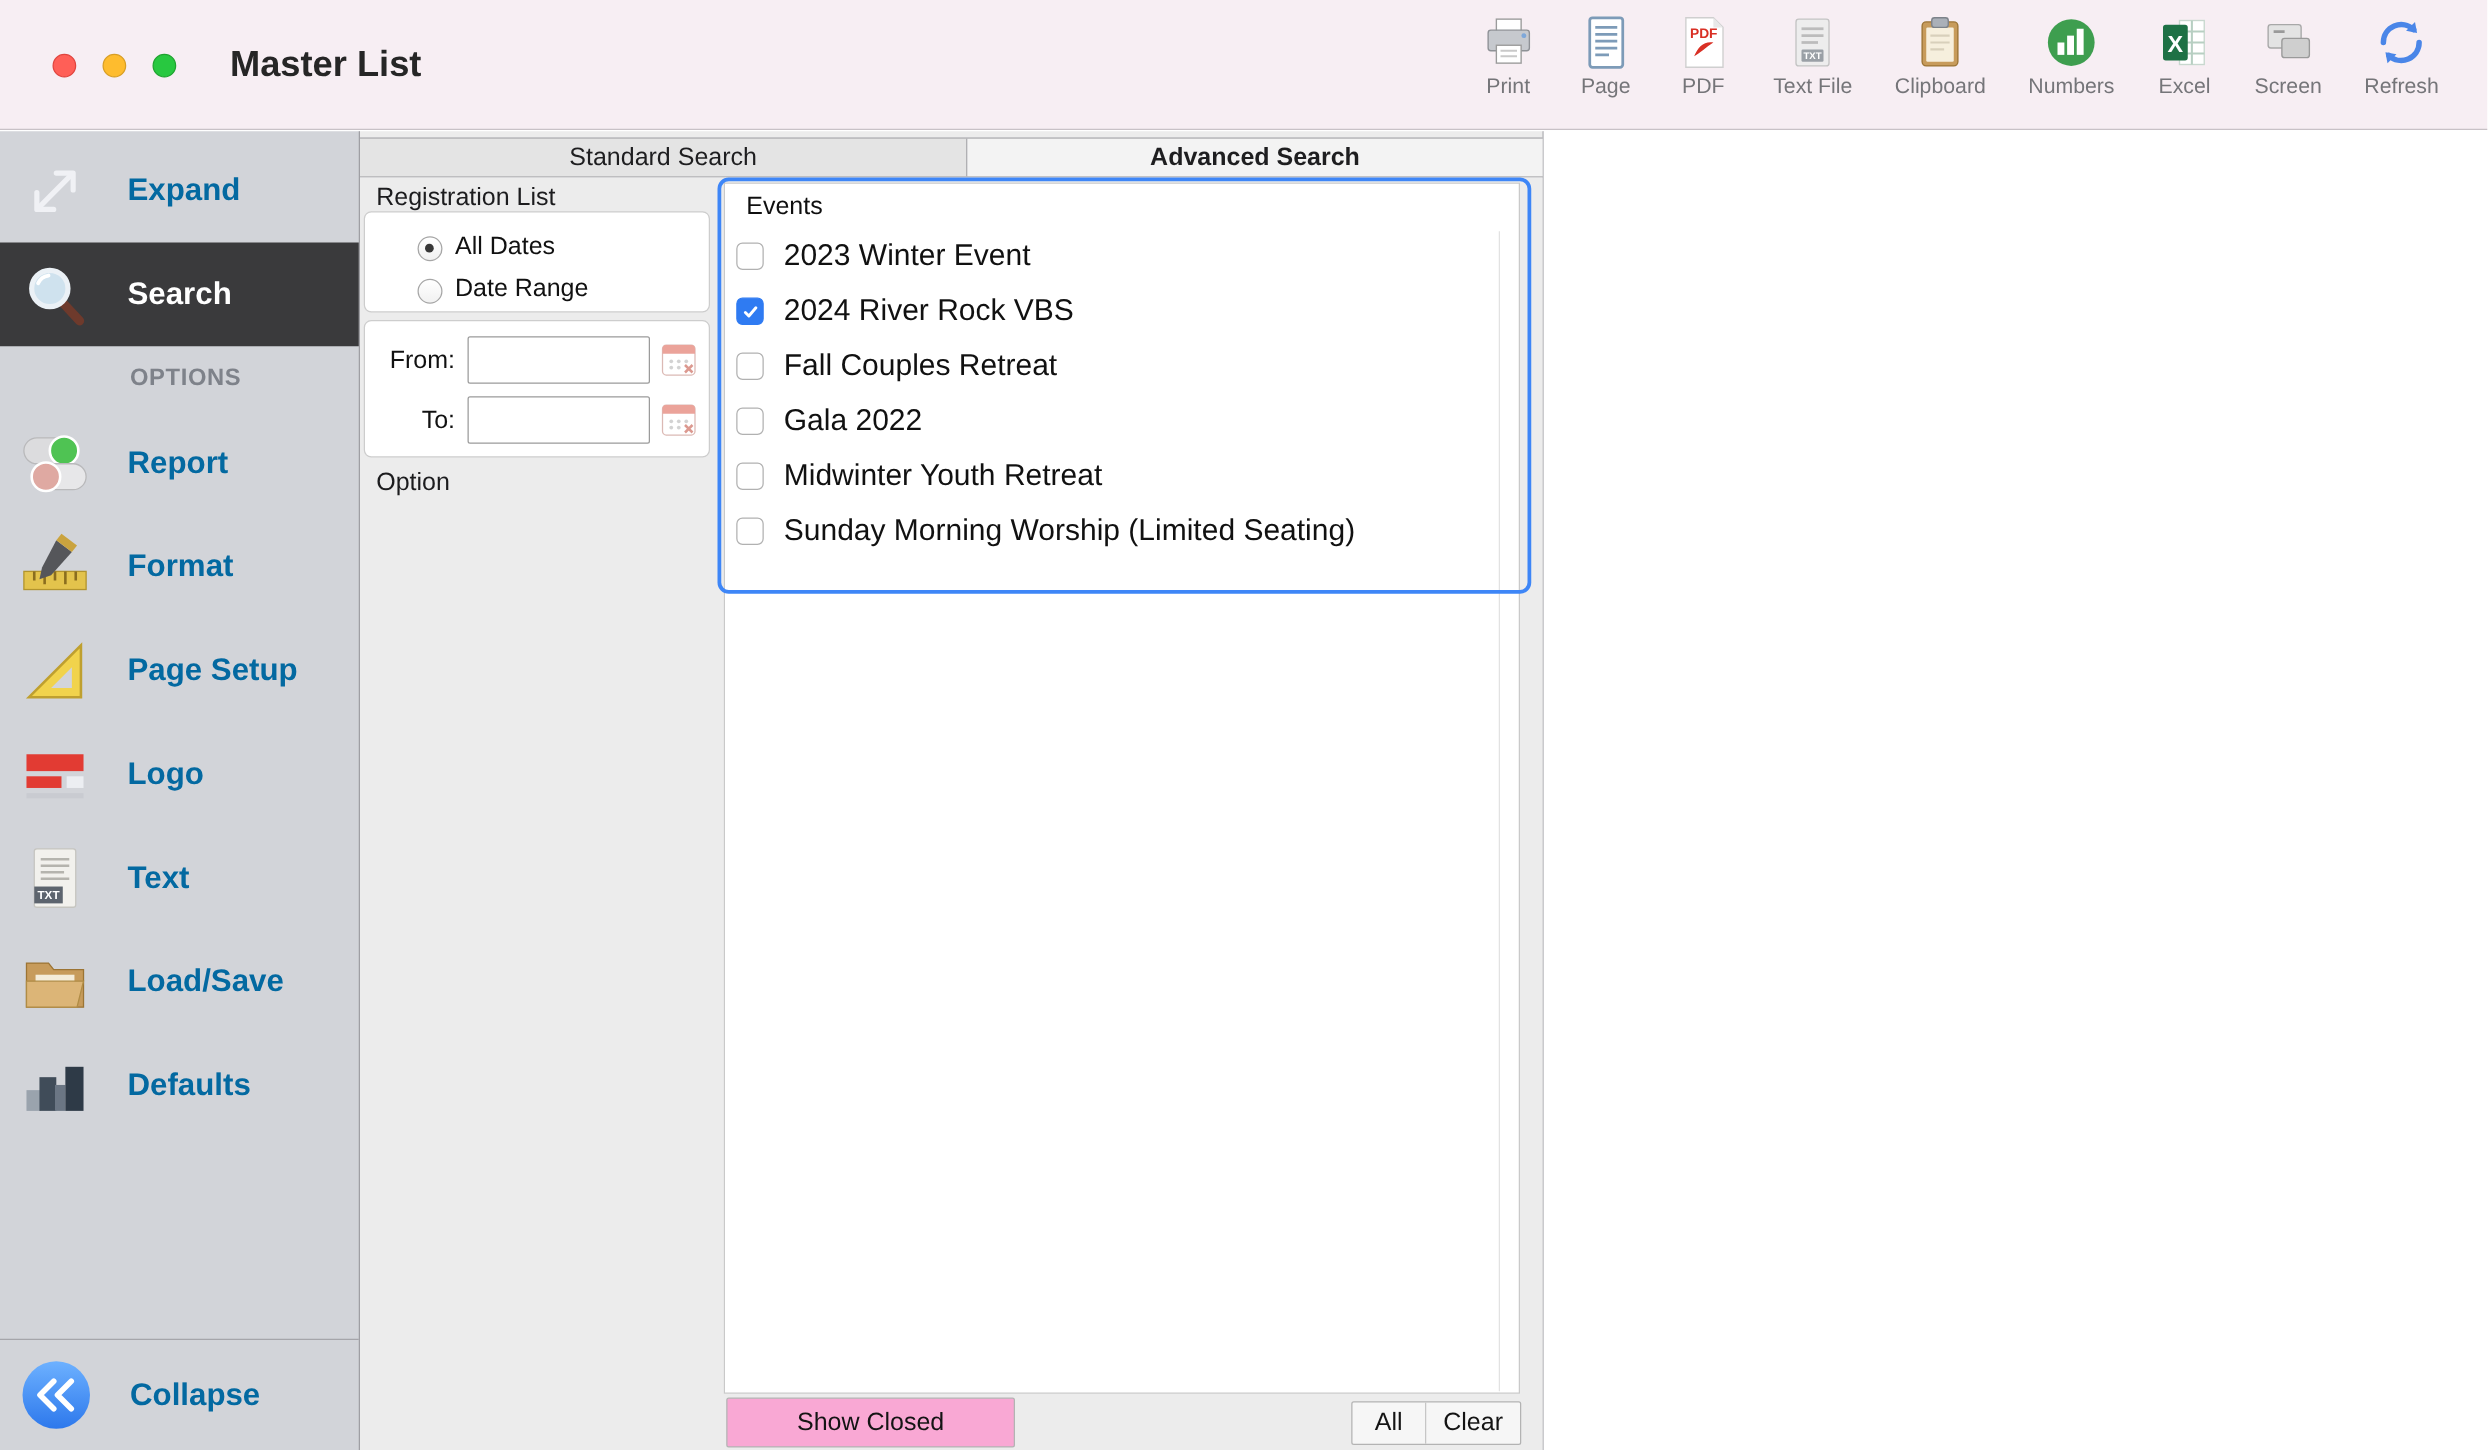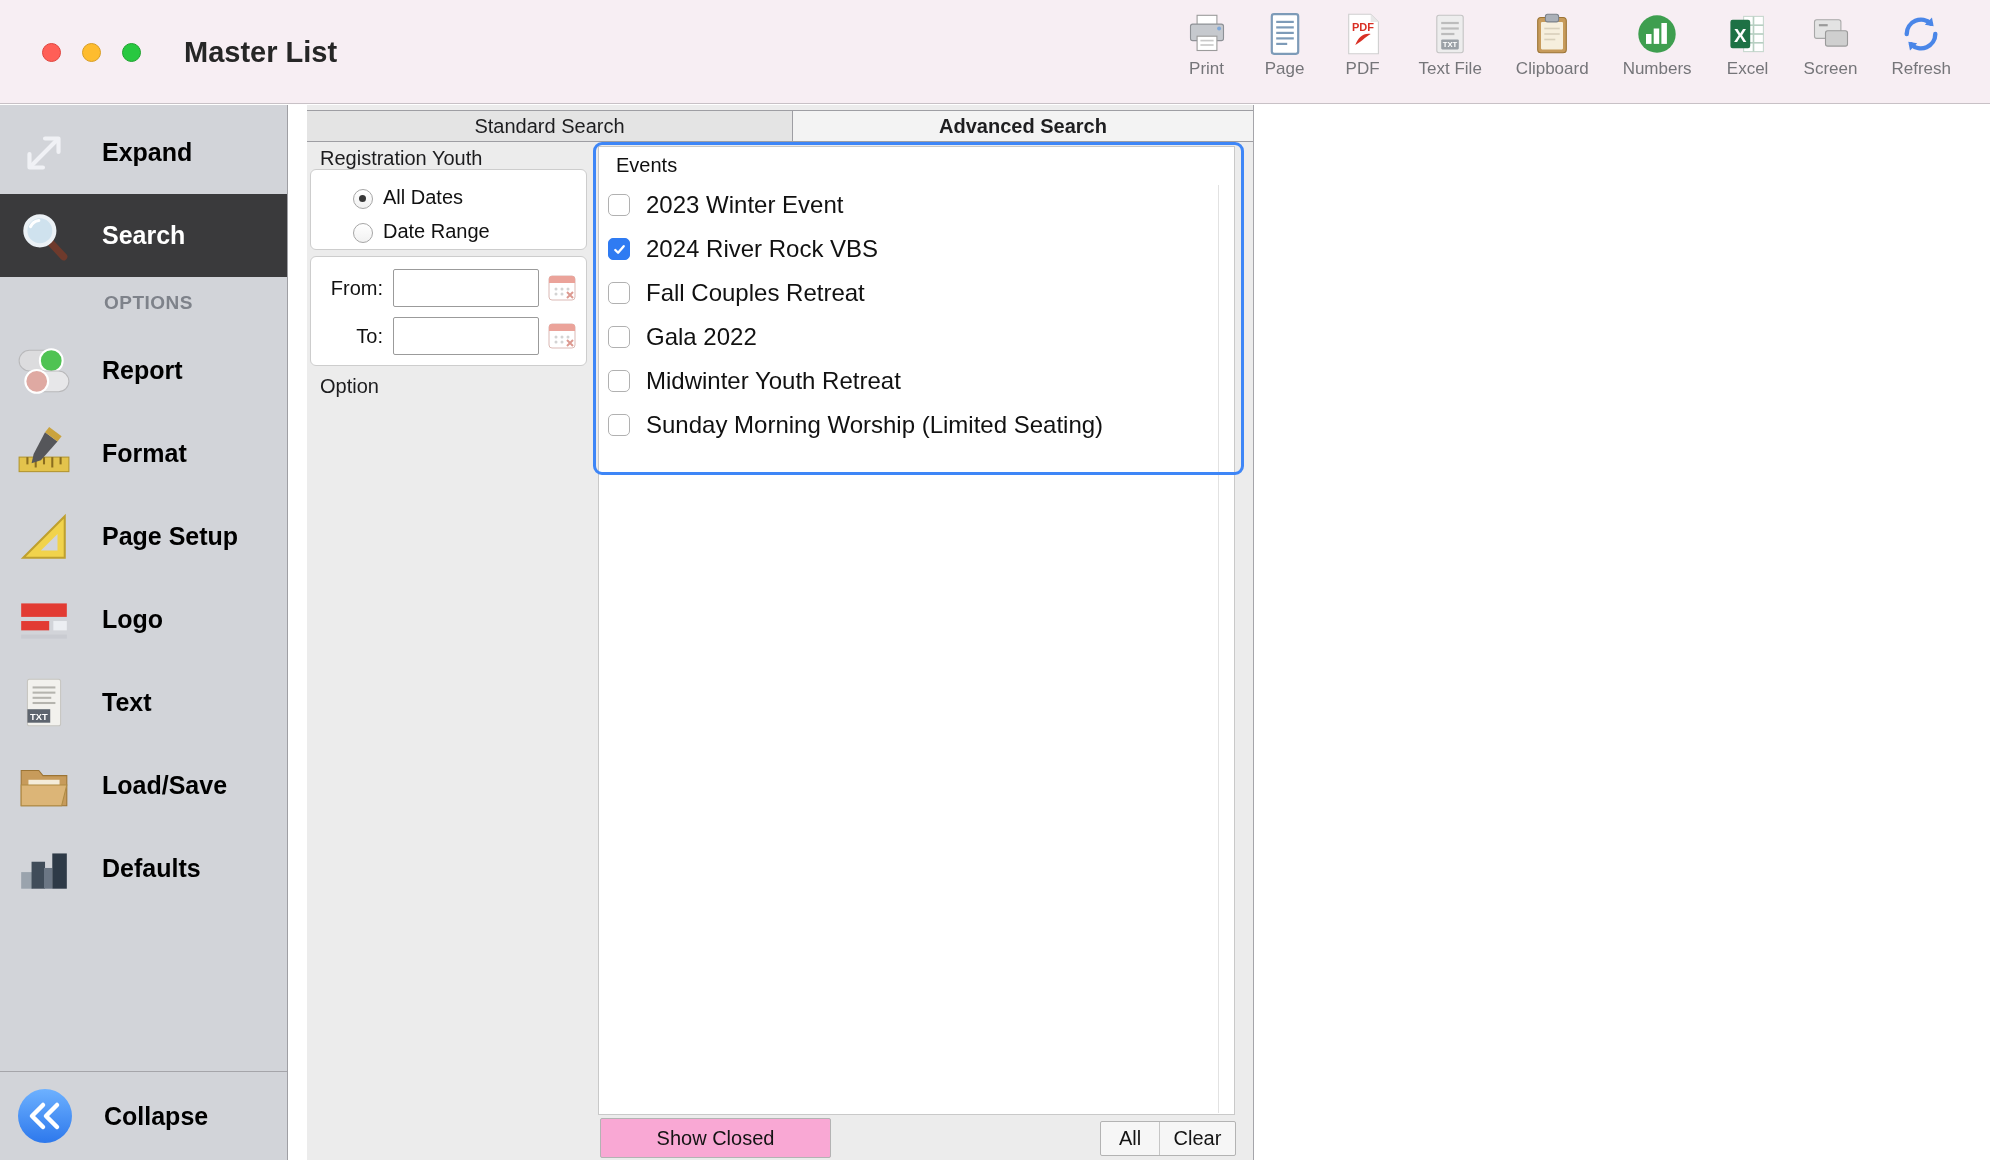--- a/index.html
+++ b/index.html
@@ -24,33 +24,33 @@
 
   
   .app-body { position:absolute; top:105px; left:0; right:0; bottom:0; display:flex; }
 
   
   .sidebar { width:288px; flex:none; background:var(--sidebar-bg,#d2d4d9); border-right:1px solid #9f9fa4;
              display:flex; flex-direction:column; padding-top:6px; }
   .sb-item { height:83px; flex:none; display:flex; align-items:center; padding-left:16px; gap:30px; }
   .sb-icon { width:56px; height:56px; flex:none; }
   .sb-icon svg { width:100%; height:100%; }
-  .sb-label { font-size:25px; font-weight:bold; color:#000000; white-space:nowrap; }
+  .sb-label { font-size:25px; font-weight:bold; color:#0369a1; white-space:nowrap; }
   .sb-item.selected { background:var(--sidebar-selected-bg,#3a3a3c); }
   .sb-item.selected .sb-label { color:#fff; }
   .sb-section { height:52px; flex:none; display:flex; align-items:center; padding-left:104px;
                 font-size:19px; font-weight:bold; color:#7e828a; letter-spacing:.5px; }
   .sb-spacer { flex:1; }
   .sb-collapse { height:89px; flex:none; border-top:1px solid #a5a5aa; display:flex; align-items:center;
                  padding-left:16px; gap:30px; }
   .sb-collapse .sb-icon { width:58px; height:58px; }
 
   
   .content { width:947px; flex:none; background:#ececec; border-right:1px solid #a5a5aa;
-             display:flex; flex-direction:column;margin-left:19px; }
+             display:flex; flex-direction:column; }
   .tabbar { display:flex; height:32px; margin-top:5px; border-top:1px solid #9e9ea3; border-bottom:1px solid #9e9ea3; }
   .tab { width:486px; flex:none; display:flex; align-items:center; justify-content:center;
          font-size:20px; color:#1e1e20; background:#e4e4e4; border-right:1px solid #9e9ea3; }
   .tab:last-child { width:460px; border-right:none; }
   .tab.active { background:#f3f3f3;font-weight:bold; }
 
   .panel { position:relative; flex:1; background:#ececec; }
 
   .group-title { position:absolute; font-size:20px; color:#1c1c1e; }
   .gt-reg { left:13px; top:5px; }
@@ -370,21 +370,21 @@
         <div class="tab">
             <span>Standard Search</span>
           </div>
         <div class="tab active">
             <span>Advanced Search</span>
           </div>
       </div>
 
       <div class="panel">
 
-        <div class="group-title gt-reg">Registration Youth</div>
+        <div class="group-title gt-reg">Registration List</div>
         <div class="white-box box-radios">
           <div class="radio-row">
             <span class="radio sel"></span>
             <span>All Dates</span>
           </div>
           <div class="radio-row">
             <span class="radio"></span>
             <span>Date Range</span>
           </div>
         </div>

